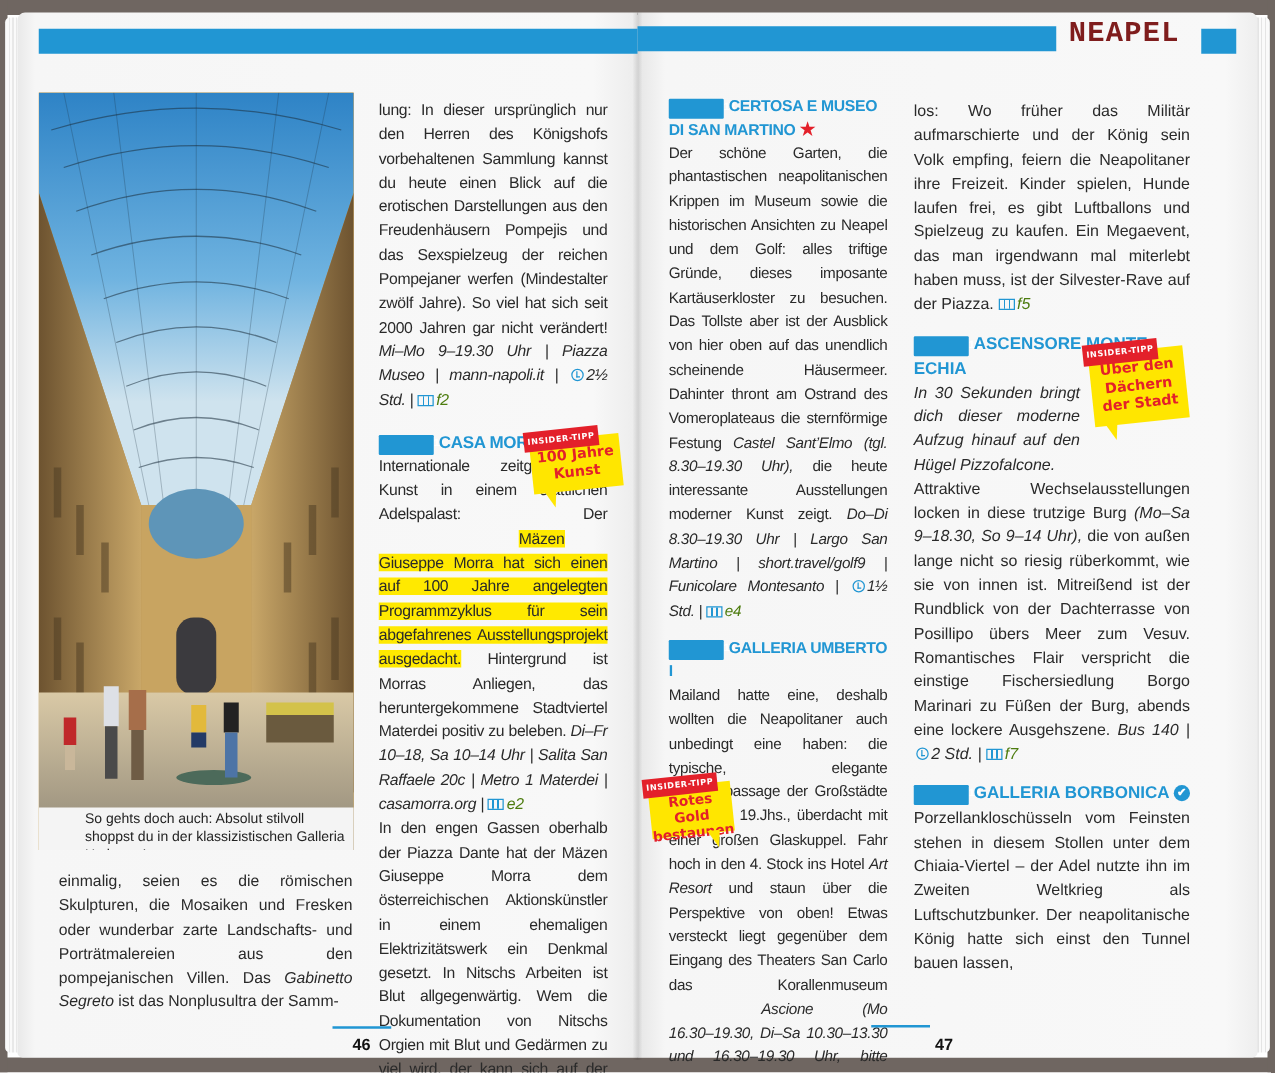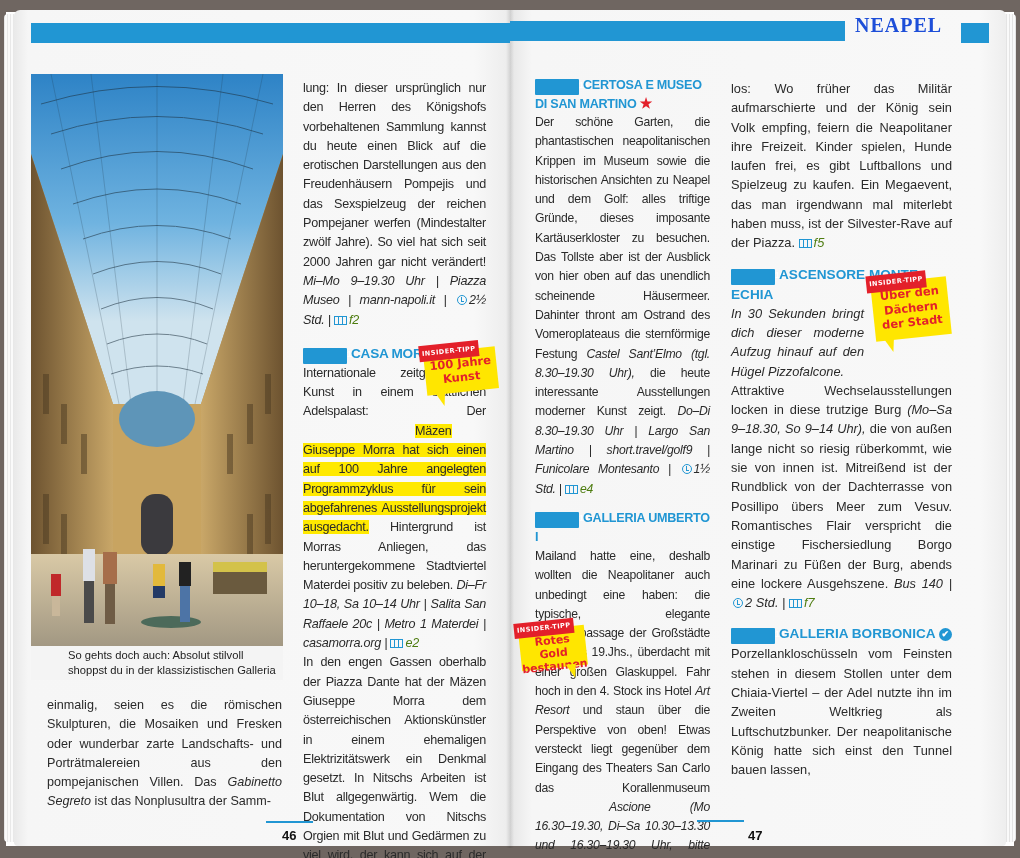--- a/index.html
+++ b/index.html
@@ -14,22 +14,22 @@
   .page.right { left: 510px; width: 496px; border-radius: 0 6px 4px 0;
     background: linear-gradient(to right, #e6e6e6 0px, #f6f6f6 22px, #f8f8f8 470px, #eeeeee 496px); }
   .page-stack-left { position: absolute; left: 4px; top: 14px; width: 12px; height: 828px;
     background: repeating-linear-gradient(to right, #e8e8e8 0 1px, #fafafa 1px 3px); border-radius: 4px 0 0 4px; }
   .page-stack-right { position: absolute; left: 1004px; top: 14px; width: 12px; height: 828px;
     background: repeating-linear-gradient(to right, #fafafa 0 2px, #e4e4e4 2px 3px); border-radius: 0 4px 4px 0; }
   .gutter { position: absolute; left: 506px; top: 10px; width: 8px; height: 838px;
     background: linear-gradient(to right, rgba(0,0,0,0) 0, rgba(0,0,0,0.10) 50%, rgba(0,0,0,0) 100%); }
 
   .blue-bar { position: absolute; background: #2196d3; height: 20px; }
-  .neapel-title { position: absolute; left: 855px; top: 14px; font-family: Liberation Serif, serif;
-    font-weight: bold; font-size: 20px; color: #1d4ed8; letter-spacing: 1px; }
+  .neapel-title { position: absolute; left: 855px; top: 14px; font-family: Liberation Mono, monospace;
+    font-weight: bold; font-size: 23px; color: #7f1d1d; letter-spacing: 1px; }
 
   .photo { position: absolute; left: 31px; top: 74px; width: 252px; height: 606px; overflow: hidden;
     background: #c9a860; }
   .caption { position: absolute; left: 0; bottom: 0; width: 252px; height: 34px; background: #f4f4f4;
     font-size: 11.2px; line-height: 14.5px; padding: 2px 4px 0 37px; color: #222; }
 
   .col { position: absolute; font-size: 12.6px; line-height: 19.3px; color: #2a2a2a; text-align: justify; }
   .col p { margin: 0; }
   .cond { font-family: "Liberation Sans Narrow", "Liberation Sans", sans-serif; letter-spacing: -0.25px; }
   .it { font-style: italic; }

